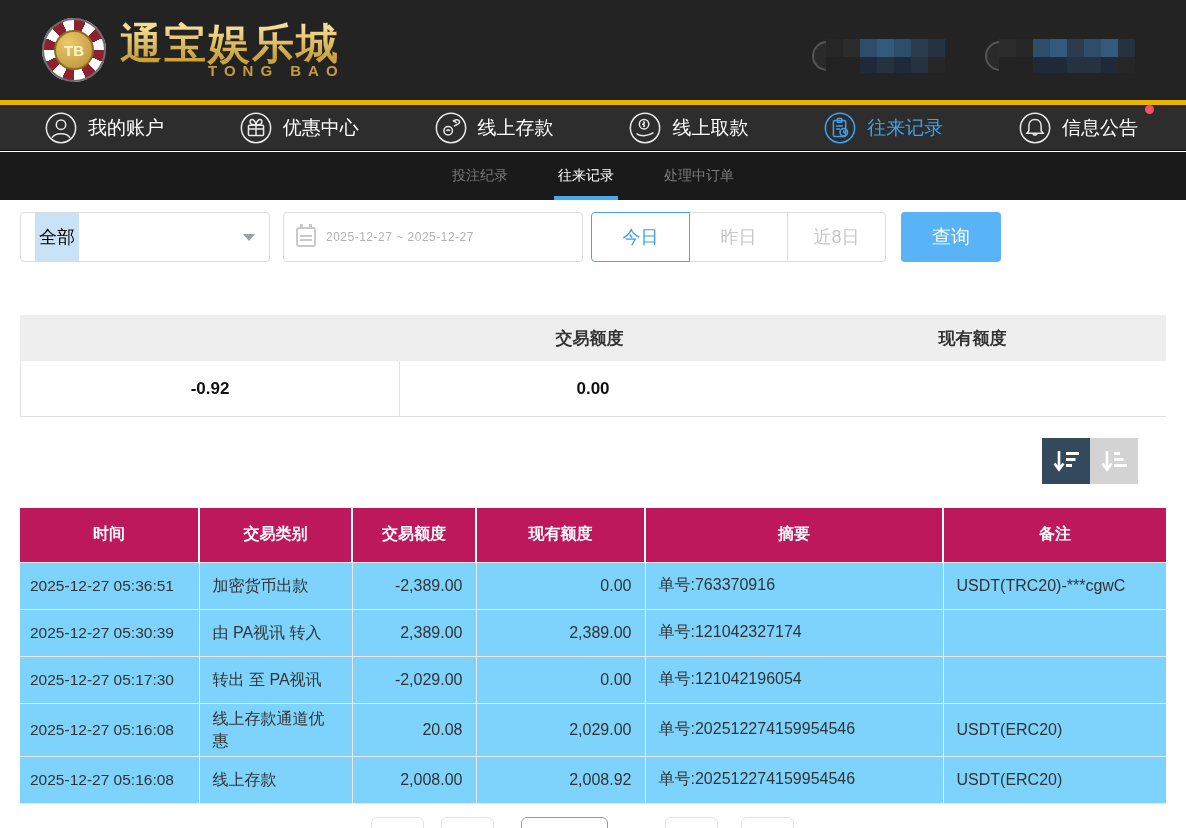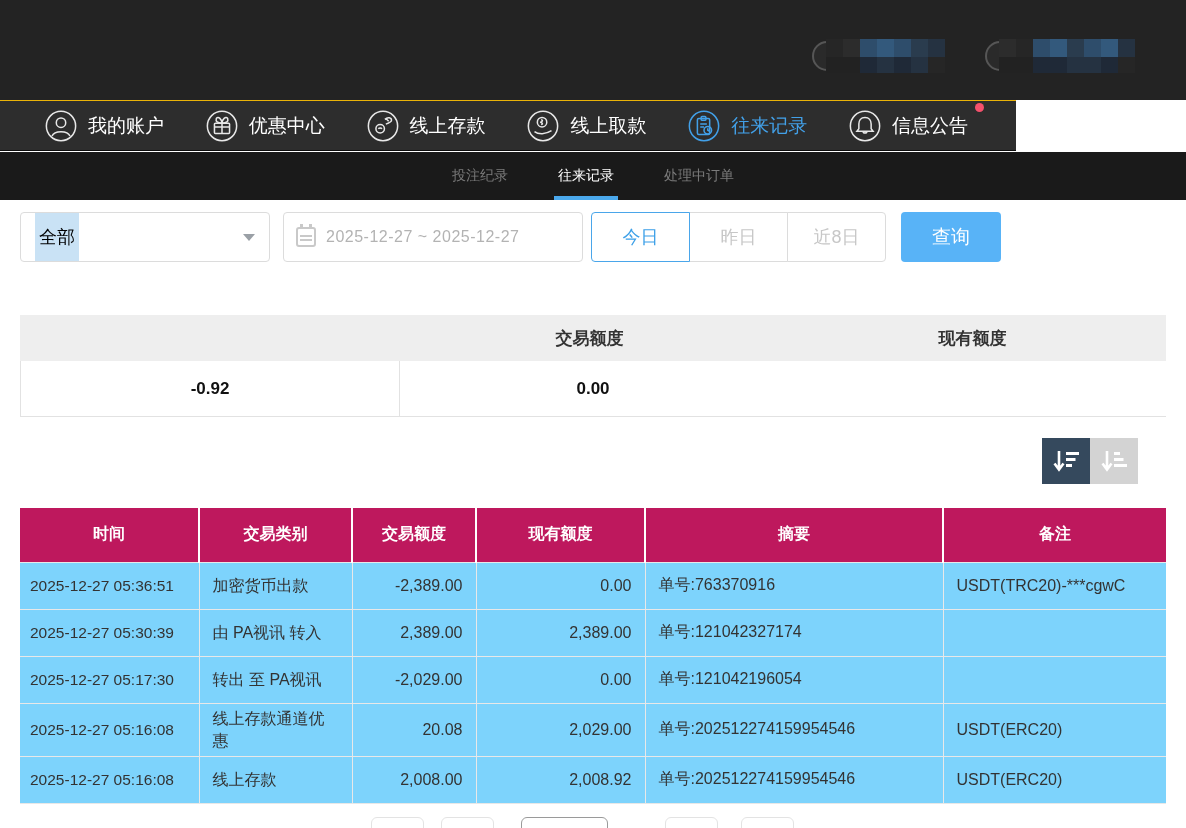--- a/index.html
+++ b/index.html
@@ -28,22 +28,22 @@
   .redacted { position:absolute; top:38px; height:36px; display:flex; align-items:center; }
   .redacted .avatar-arc { width:30px; height:30px; border-radius:50%; border:2px solid #565656;
     margin-right:-16px; background:#2a2a2a; }
   .mosaic { display:grid; grid-auto-flow:column; grid-template-rows:18px 16px; }
   .mosaic i { width:17px; display:block; }
   .m1 { background:#262626; } .m2 { background:#2c2c2c; } .m3 { background:#2e4d6b; }
   .m4 { background:#33597c; } .m5 { background:#2a3c4e; } .m6 { background:#253241; }
   .m7 { background:#1f2937; } .m8 { background:#222222; }
 
   
-  .nav-bar { position:absolute; left:0; top:100px; width:1016px; height:51px; background:#2d2d2d;
-    border-top:1px solid #eab308; border-bottom:1px solid #0d0d0d;
+  .nav-bar { position:absolute; left:0; top:100px; width:1186px; height:51px; background:#2d2d2d;
+    border-top:5px solid #eab308; border-bottom:1px solid #0d0d0d;
     display:flex; align-items:center; justify-content:space-between; padding:0 48px 0 44px; }
   .nav-item { display:flex; align-items:center; gap:10px; color:#fff; font-size:19px; cursor:pointer; position:relative; }
   .nav-item svg { width:34px; height:34px; stroke:#e8e8e8; fill:none; stroke-width:1.6; }
   .nav-item.active { color:#42a0e8; }
   .nav-item.active svg { stroke:#42a0e8; }
   .nav-badge { position:absolute; right:-16px; top:-6px; width:9px; height:9px; border-radius:50%; background:#f4516c; }
 
   
   .subtab-bar { position:absolute; left:0; top:152px; width:1186px; height:48px; background:#1a1a1a;
     display:flex; align-items:center; justify-content:center; gap:46px; }
@@ -59,21 +59,21 @@
   .select-value { color:#000000; font-size:18px; background:#c9e2f5; padding:12px 4px; }
   .select-caret { margin-left:auto; width:0; height:0; border-left:6px solid transparent;
     border-right:6px solid transparent; border-top:7px solid #9aa0a6; }
   .date-box { position:absolute; left:263px; top:0; width:300px; height:50px; border:1px solid #dcdcdc;
     border-radius:4px; display:flex; align-items:center; padding:0 12px; gap:10px; cursor:pointer; }
   .cal-icon { width:20px; height:20px; border:2px solid #c9c9c9; border-radius:3px; position:relative; }
   .cal-icon::before { content:""; position:absolute; left:2px; top:-5px; width:3px; height:5px;
     background:#c9c9c9; box-shadow:9px 0 0 #c9c9c9; }
   .cal-icon::after { content:""; position:absolute; left:2px; top:6px; width:12px; height:2px;
     color:#c9c9c9; background:#c9c9c9; box-shadow:0 4px 0 #c9c9c9; }
-  .date-text { color:#b3b3b3; font-size:16px; letter-spacing:0.5px; }
+  .date-text { color:#b3b3b3; font-size:12px; letter-spacing:0.5px; }
   .quick-group { position:absolute; left:571px; top:0; display:flex; }
   .quick-btn { width:99px; height:50px; background:#fff; border:1px solid #dcdcdc; margin-left:-1px;
     color:#c7c7c7; font-size:18px; cursor:pointer; font-family:inherit; }
   .quick-btn:first-child { border-radius:4px 0 0 4px; margin-left:0; }
   .quick-btn:last-child { border-radius:0 4px 4px 0; }
   .quick-btn.active { color:#3da0e8; border:1px solid #4aa6ea; position:relative; z-index:2;text-align:center; }
   .search-btn { position:absolute; left:881px; top:0; width:100px; height:50px; background:#58b3f7;
     border:none; border-radius:4px; color:#fff; font-size:19px; cursor:pointer; font-family:inherit; }
 
   
@@ -108,20 +108,29 @@
   .pager-btn { position:absolute; top:817px; height:26px; background:#fff;
     border:1px solid #e3e3e3; border-radius:6px; cursor:pointer; }
   .pager-btn.current { border-color:#9a9a9a; }
 </style>
 </head>
 <body>
 
 <div id="app">
 
   <div class="top-header">
+    <div class="logo-wrap">
+      <div class="chip">
+        <div class="chip-inner">TB</div>
+      </div>
+      <div class="logo-text">
+        <div class="logo-title">通宝娱乐城</div>
+        <div class="logo-sub">TONG BAO</div>
+      </div>
+    </div>
 
     <div class="redacted" style="left:812px;">
       <div class="avatar-arc"></div>
       <div class="mosaic">
         <i class="m1"></i>
           <i class="m8"></i>
           <i class="m2"></i>
           <i class="m8"></i>
         <i class="m3"></i>
           <i class="m7"></i>

